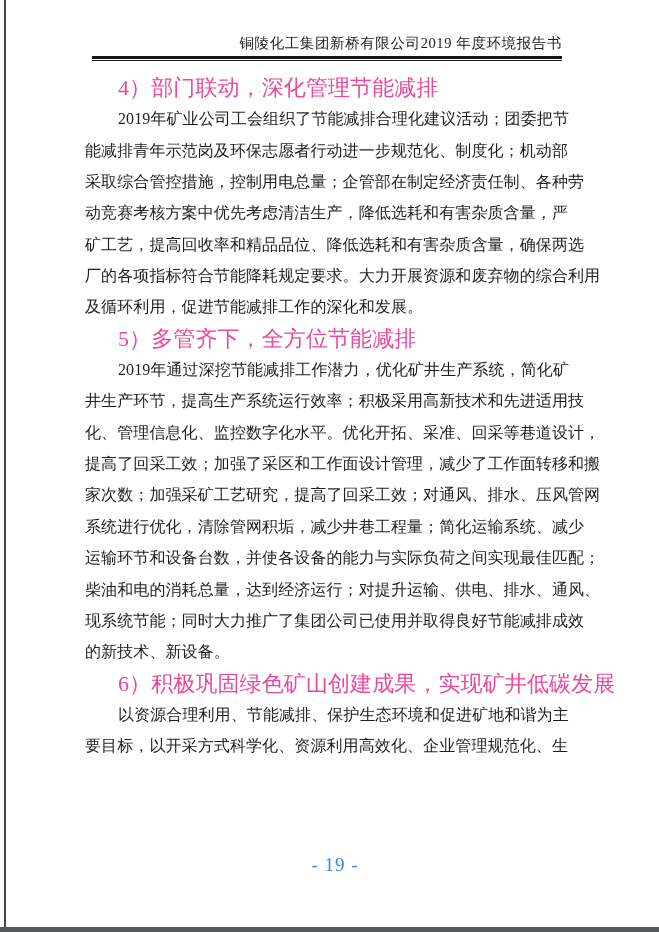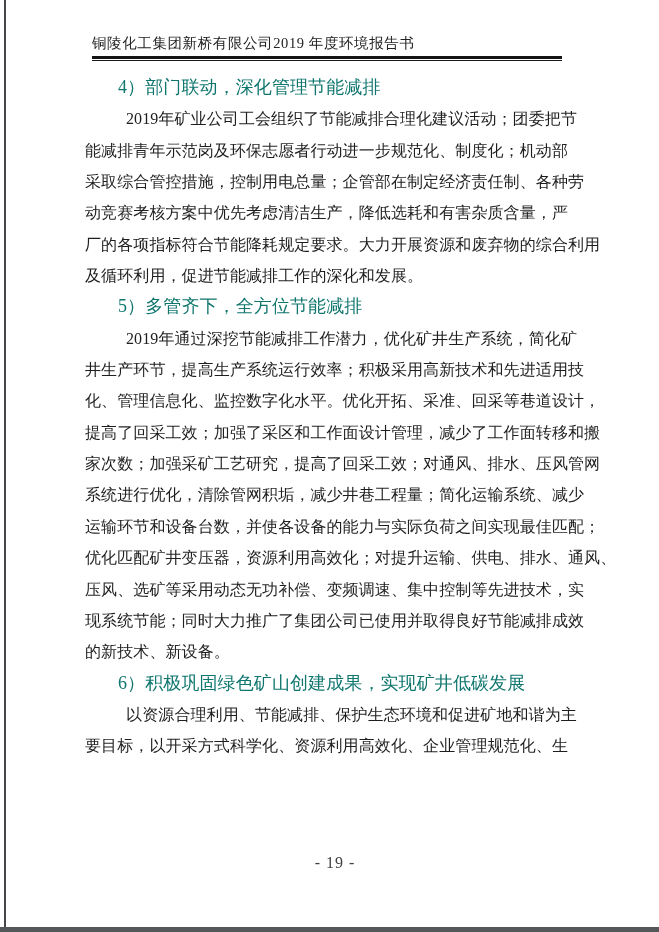--- a/index.html
+++ b/index.html
@@ -30,21 +30,21 @@
   .page-edge-bottom {
     position: absolute;
     left: 0; top: 927px;
     width: 659px; height: 5px;
     background: #56575b;
   }
   .doc-header-title {
     position: absolute;
     left: 92px; top: 34px;
     width: 470px;
-    text-align: left;
+    text-align: right;
     font-size: 14.5px;
     letter-spacing: 0.6px;
     color: #222;
     white-space: nowrap;
   }
   .header-rule {
     position: absolute;
     left: 92px; top: 56px;
     width: 470px;
     height: 1px;
@@ -59,66 +59,65 @@
   .row {
     height: 31.35px;
     line-height: 31.35px;
     font-size: 16px;
     letter-spacing: 0.1px;
     white-space: nowrap;
     color: #1e1e1e;
   }
   .row.first {
     text-indent: 33px;
-    text-align: center;
   }
   .row.heading {
-    font-size: 18px;
+    font-size: 22px;
     text-indent: 33px;
-    color: #0f766e;
+    color: #ec4899;
   }
   .page-number {
     position: absolute;
     left: 85px; top: 854px;
     width: 500px;
     text-align: center;
-    font-size: 16px;
+    font-size: 19px;
     letter-spacing: 1px;
-    color: #404040;
+    color: #3b82f6;
   }
 </style>
 </head>
 <body>
 
 <div class="page">
 
   <div class="doc-header-title">铜陵化工集团新桥有限公司2019 年度环境报告书</div>
 
   <div class="header-rule"></div>
 
   <div class="content">
 
     <div class="row heading">4）部门联动，深化管理节能减排</div>
     <div class="row first">2019年矿业公司工会组织了节能减排合理化建议活动；团委把节</div>
     <div class="row">能减排青年示范岗及环保志愿者行动进一步规范化、制度化；机动部</div>
     <div class="row">采取综合管控措施，控制用电总量；企管部在制定经济责任制、各种劳</div>
     <div class="row">动竞赛考核方案中优先考虑清洁生产，降低选耗和有害杂质含量，严</div>
+    <div class="row">矿工艺，提高回收率和精品品位、降低选耗和有害杂质含量，确保两选</div>
     <div class="row">厂的各项指标符合节能降耗规定要求。大力开展资源和废弃物的综合利用</div>
     <div class="row">及循环利用，促进节能减排工作的深化和发展。</div>
 
     <div class="row heading">5）多管齐下，全方位节能减排</div>
     <div class="row first">2019年通过深挖节能减排工作潜力，优化矿井生产系统，简化矿</div>
     <div class="row">井生产环节，提高生产系统运行效率；积极采用高新技术和先进适用技</div>
     <div class="row">化、管理信息化、监控数字化水平。优化开拓、采准、回采等巷道设计，</div>
     <div class="row">提高了回采工效；加强了采区和工作面设计管理，减少了工作面转移和搬</div>
     <div class="row">家次数；加强采矿工艺研究，提高了回采工效；对通风、排水、压风管网</div>
     <div class="row">系统进行优化，清除管网积垢，减少井巷工程量；简化运输系统、减少</div>
     <div class="row">运输环节和设备台数，并使各设备的能力与实际负荷之间实现最佳匹配；</div>
-    <div class="row">优化匹配矿井变压器，资源利用高效化；对提升运输、供电、排水、通风、</div>
-    <div class="row">压风、选矿等采用动态无功补偿、变频调速、集中控制等先进技术，实</div>
+    <div class="row">柴油和电的消耗总量，达到经济运行；对提升运输、供电、排水、通风、</div>
     <div class="row">现系统节能；同时大力推广了集团公司已使用并取得良好节能减排成效</div>
     <div class="row">的新技术、新设备。</div>
 
     <div class="row heading">6）积极巩固绿色矿山创建成果，实现矿井低碳发展</div>
     <div class="row first">以资源合理利用、节能减排、保护生态环境和促进矿地和谐为主</div>
     <div class="row">要目标，以开采方式科学化、资源利用高效化、企业管理规范化、生</div>
 
   </div>
 
   <div class="page-number">- 19 -</div>

